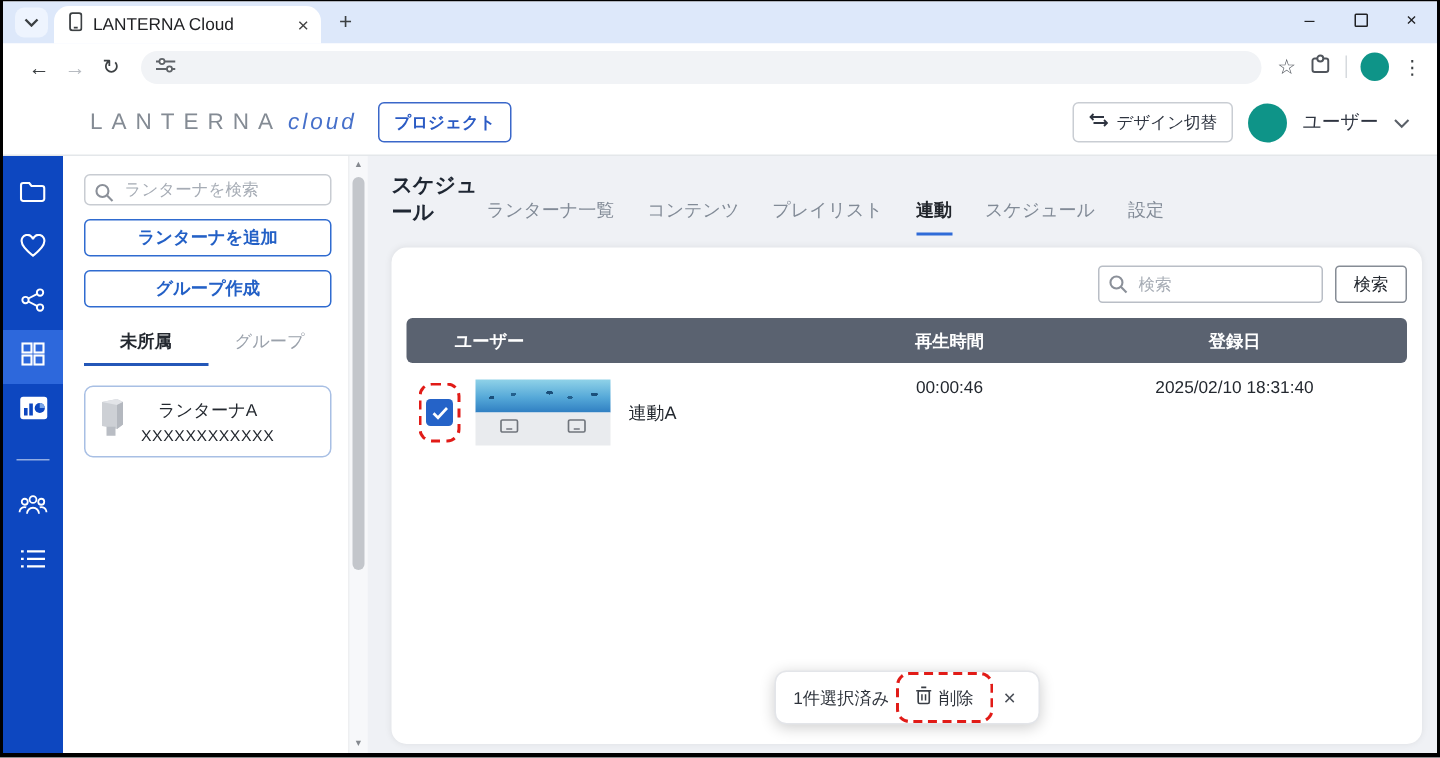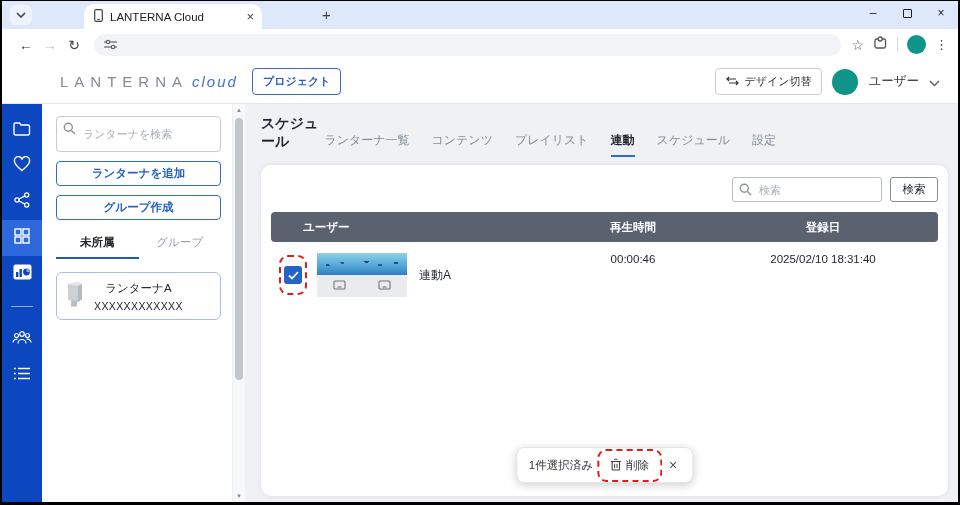--- a/index.html
+++ b/index.html
@@ -1,21 +1,21 @@
 <!DOCTYPE html>
 <html><head>
 <meta charset="utf-8">
 <style>
   * { margin:0; padding:0; box-sizing:border-box; }
   body { font-family:"Liberation Sans","DejaVu Sans",sans-serif; background:#888; }
   .screen { width:960px; height:505px; background:#000; padding:1px 2px 3px 2px; position:relative; }
   .chrome { width:100%; height:100%; display:flex; flex-direction:column; background:#fff; }
 
   
-  .tabstrip { height:28px; background:#dde8fa; display:flex; align-items:flex-end; flex-shrink:0;gap:48px; }
+  .tabstrip { height:28px; background:#dde8fa; display:flex; align-items:flex-end; flex-shrink:0; }
   .ts-chevron { width:22px; height:20px; margin:0 4px 4px 8px; border-radius:6px; background:#eef4fe;
     display:flex; align-items:center; justify-content:center; cursor:pointer; }
   .btab { width:178px; height:25px; background:#fff; border-radius:10px 10px 0 0; display:flex;
     align-items:center; padding:0 8px 0 10px; gap:7px; }
   .btab-title { font-size:11.5px; color:#202124; flex:1; white-space:nowrap; overflow:hidden; }
   .btab-close { font-size:13px; color:#444; cursor:pointer; line-height:1; }
   .newtab { font-size:15px; color:#3c4043; margin:0 0 6px 12px; cursor:pointer; }
   .win-controls { margin-left:auto; display:flex; align-self:flex-start; }
   .wc { width:34px; height:24px; display:flex; align-items:center; justify-content:center; color:#202124; font-size:12px; cursor:pointer; }
   .wc-max-box { width:9px; height:9px; border:1px solid #202124; border-radius:1px; }
@@ -53,21 +53,21 @@
   .sidebar { width:40px; background:#0d47c0; display:flex; flex-direction:column; align-items:center;
     padding-top:8px; flex-shrink:0; }
   .sb-item { width:40px; height:36px; display:flex; align-items:center; justify-content:center; cursor:pointer; }
   .sb-item.active { background:#2d68dc; }
   .sb-divider { width:22px; height:1px; background:rgba(255,255,255,.55); margin:14px 0; }
 
   
   .panel { width:190px; background:#fff; padding:12px 11px 0 14px; flex-shrink:0; }
   .psearch { position:relative; }
   .psearch svg { position:absolute; left:7px; top:6px; }
-  .psearch input { width:100%; height:36px; border:1px solid #c8ccd2; border-radius:4px;
+  .psearch input { width:100%; height:21px; border:1px solid #c8ccd2; border-radius:4px;
     padding:0 6px 0 26px; font-size:11px; color:#333; outline:none; }
   .psearch input::placeholder { color:#a6acb5; }
   .pbtn { display:block; width:100%; height:25px; margin-top:9px; background:#fff;
     border:1px solid #2f6bd0; border-radius:4px; color:#2360c6; font-size:11.5px; font-weight:bold; cursor:pointer; }
   .ptabs { margin-top:15px; display:flex; }
   .ptab { flex:1; text-align:center; font-size:11.5px; padding-bottom:7px; color:#9aa1ab;
     border-bottom:2px solid transparent; cursor:pointer; }
   .ptab.active { color:#23282f; font-weight:bold; border-bottom-color:#2457b8; }
   .dev-card { margin-top:13px; border:1px solid #a8bfe4; border-radius:6px; height:48px;
     display:flex; align-items:center; gap:9px; padding:0 8px; cursor:pointer; background:#fff; }

